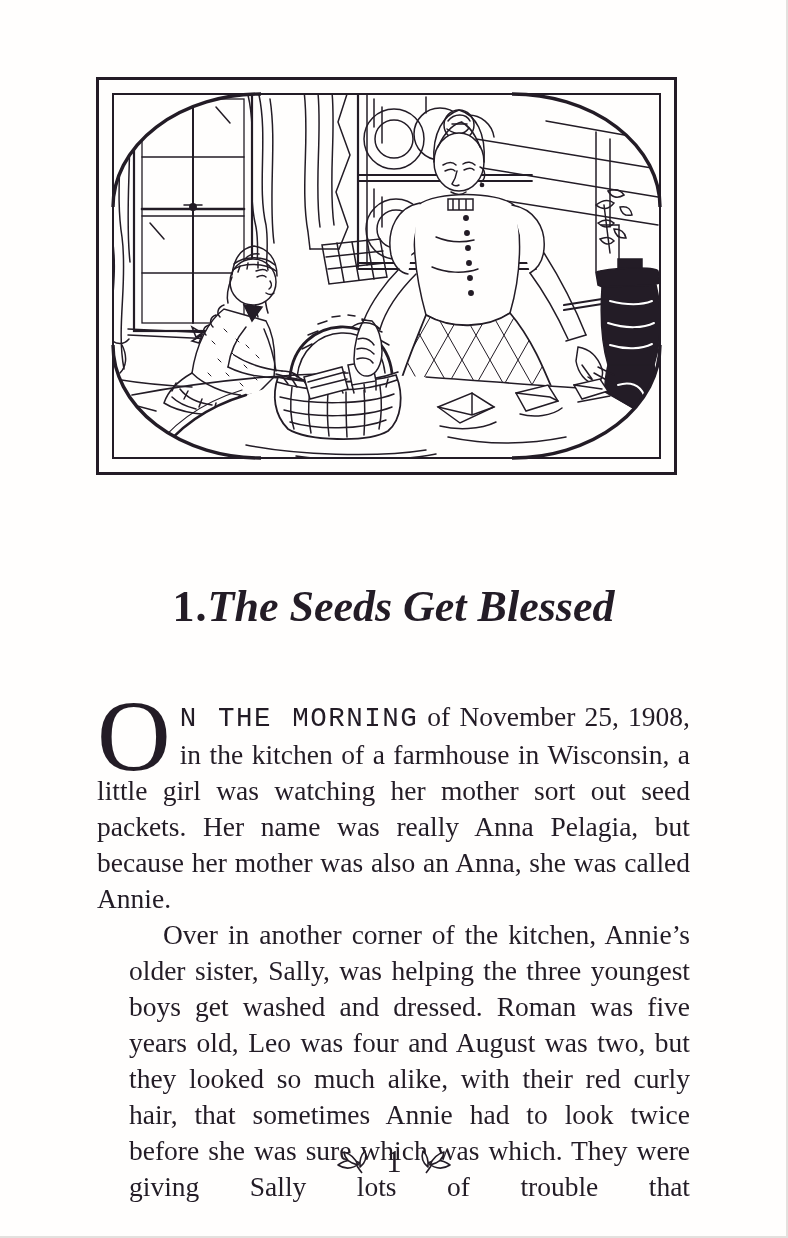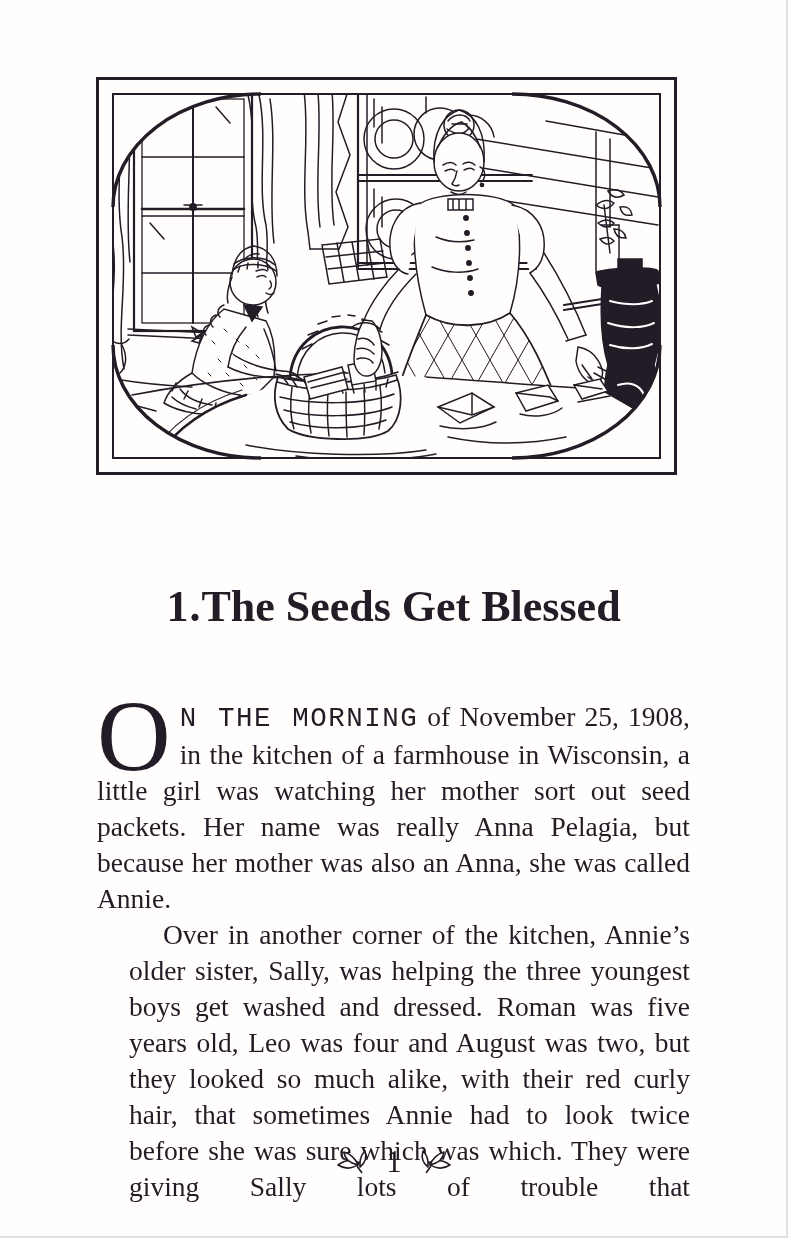--- a/index.html
+++ b/index.html
@@ -7,21 +7,21 @@
     position:relative;width:788px;height:1238px;background:#fffefd;
     font-family:"Liberation Serif", serif;color:#231c26;overflow:hidden;
     box-shadow:inset -2px -2px 0 #e3e1de;
   }
   .illustration{position:absolute;left:96px;top:77px;width:581px;height:398px;}
   .chapter-title{
     position:absolute;left:97px;top:553px;width:593px;text-align:center;
     font-size:44px;line-height:50px;white-space:nowrap;
   }
   .chapter-title .num{font-style:normal;letter-spacing:1px;}
-  .chapter-title .name{margin-left:0;}
+  .chapter-title .name{font-style:italic;margin-left:0;}
   .body-text{
     position:absolute;left:97px;top:699px;width:593px;
     font-size:27.5px;line-height:36px;text-align:justify;hyphens:none;
   }
   .body-text p{margin:0;}
   p.p2{text-indent:34px;text-align-last:justify;margin-left:32px;}
   .dropcap{
     float:left;font-size:102px;line-height:72px;margin:2px 9px 0 0;
     font-weight:400;
   }

